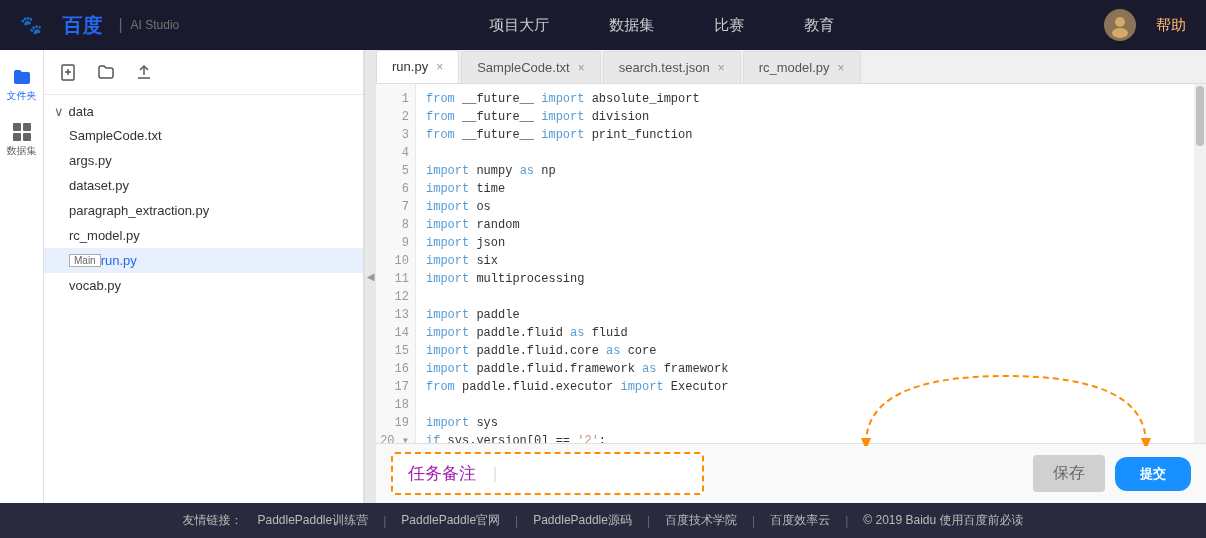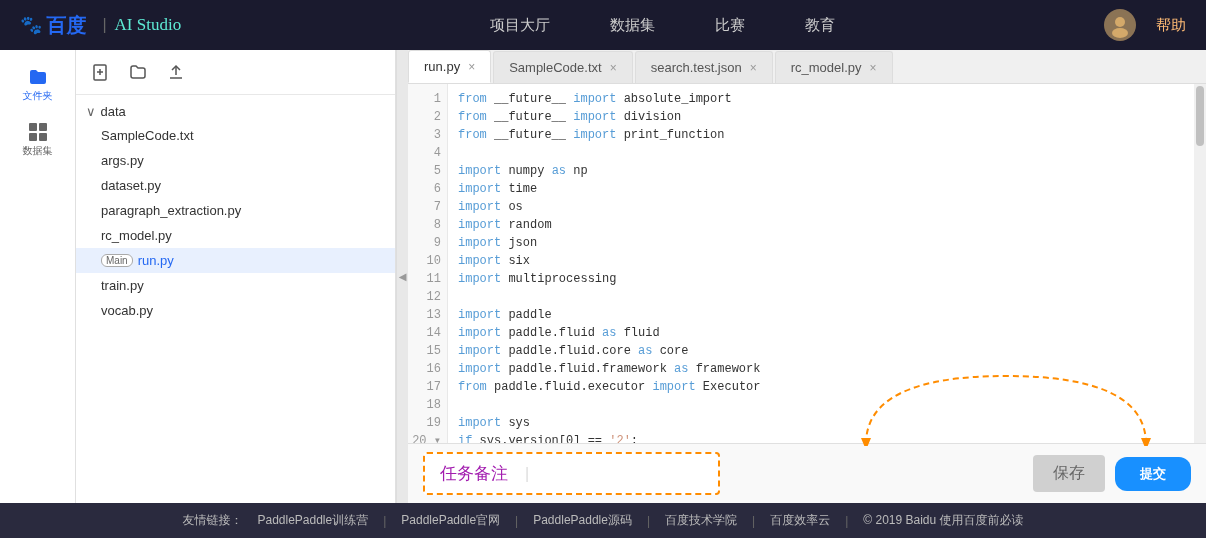--- a/index.html
+++ b/index.html
@@ -17,34 +17,34 @@
     .logo-area {
       display: flex;
       align-items: center;
       margin-right: 40px;
     }
     .logo-baidu {
       color: #2468f2;
       font-size: 20px;
       font-weight: bold;
       margin-right: 8px;
+      margin-left: 16px;
     }
     .logo-paw {
       color: #2468f2;
       font-size: 18px;
       margin-right: 4px;
     }
     .logo-separator {
       color: #666;
       margin: 0 8px;
     }
     .logo-aistudio {
-      color: #5eead4;
-      font-size: 17px;
-      font-family: Liberation Serif, serif;
+      color: #737373;
+      font-size: 12px;
     }
     .nav-links {
       display: flex;
       align-items: center;
       flex: 1;
       justify-content: center;
       gap: 60px;
     }
     .nav-link {
       color: #ccc;
@@ -76,21 +76,21 @@
 
     
     .main-content {
       display: flex;
       flex: 1;
       overflow: hidden;
     }
 
     
     .sidebar {
-      width: 76px;
+      width: 44px;
       background: #fff;
       border-right: 1px solid #e0e0e0;
       display: flex;
       flex-direction: column;
       align-items: center;
       padding-top: 10px;
       gap: 5px;
       flex-shrink: 0;
     }
     .sidebar-icon {
@@ -164,22 +164,21 @@
       color: #333;
       border-radius: 0;
     }
     .file-item.active { background: #e8f0fe; }
     .file-item .badge {
       background: #fff;
       border: 1px solid #aaa;
       color: #666;
       font-size: 10px;
       padding: 0 4px;
-      border-radius: 6px;
-      margin-right: 5px;
+      border-radius: 0;
     }
     .file-item.active .filename { color: #2468f2; }
 
     
     .editor-area {
       flex: 1;
       display: flex;
       flex-direction: column;
       background: #fff;
       overflow: hidden;
@@ -456,23 +455,20 @@
       </div>
       <div class="file-item">
         <span class="filename">paragraph_extraction.py</span>
       </div>
       <div class="file-item">
         <span class="filename">rc_model.py</span>
       </div>
       <div class="file-item active">
         <span class="badge">Main</span>
         <span class="filename">run.py</span>
-      </div>
-      <div class="file-item">
-        <span class="filename">train.py</span>
       </div>
       <div class="file-item">
         <span class="filename">vocab.py</span>
       </div>
     </div>
   </div>
 
   <div class="collapse-arrow">
     <span>◀</span>
   </div>

